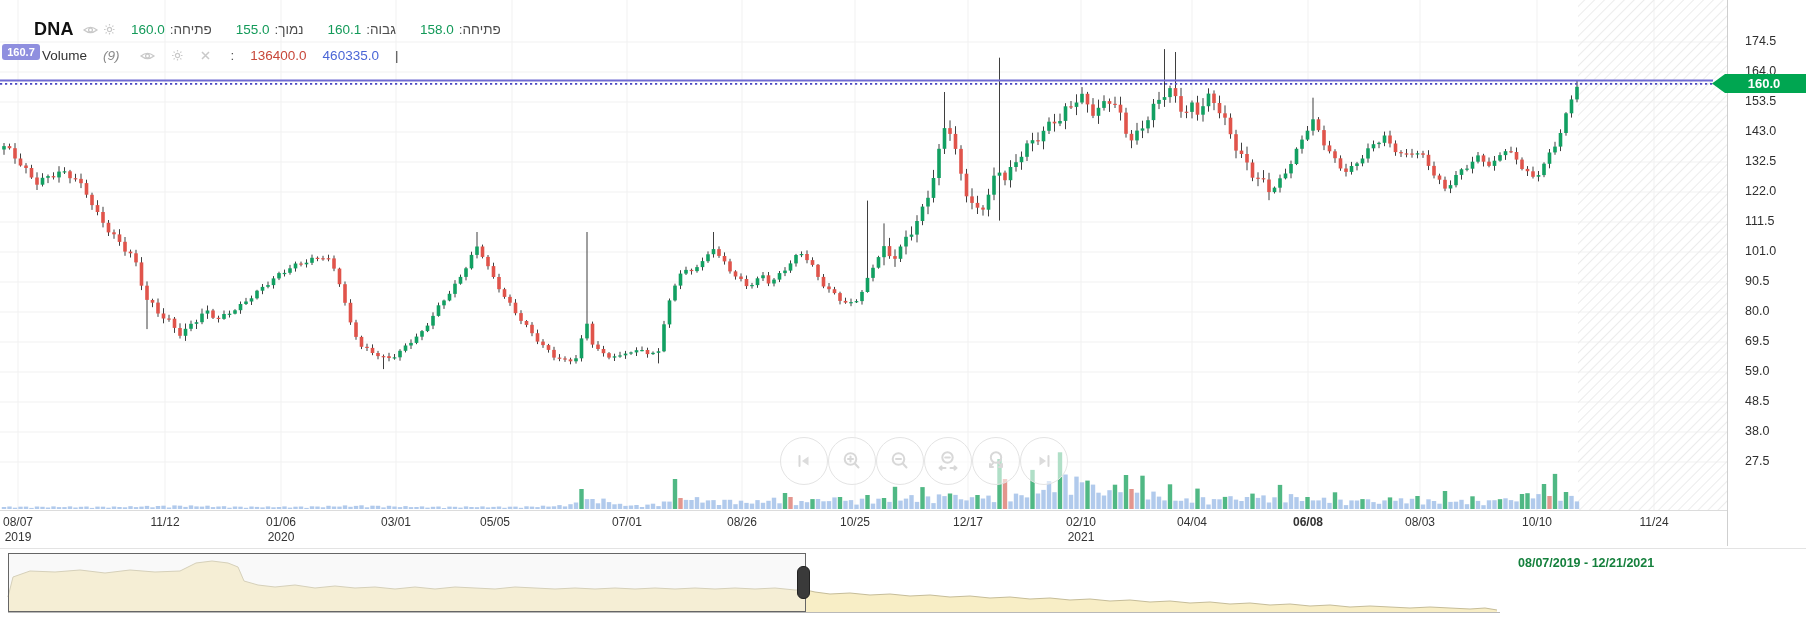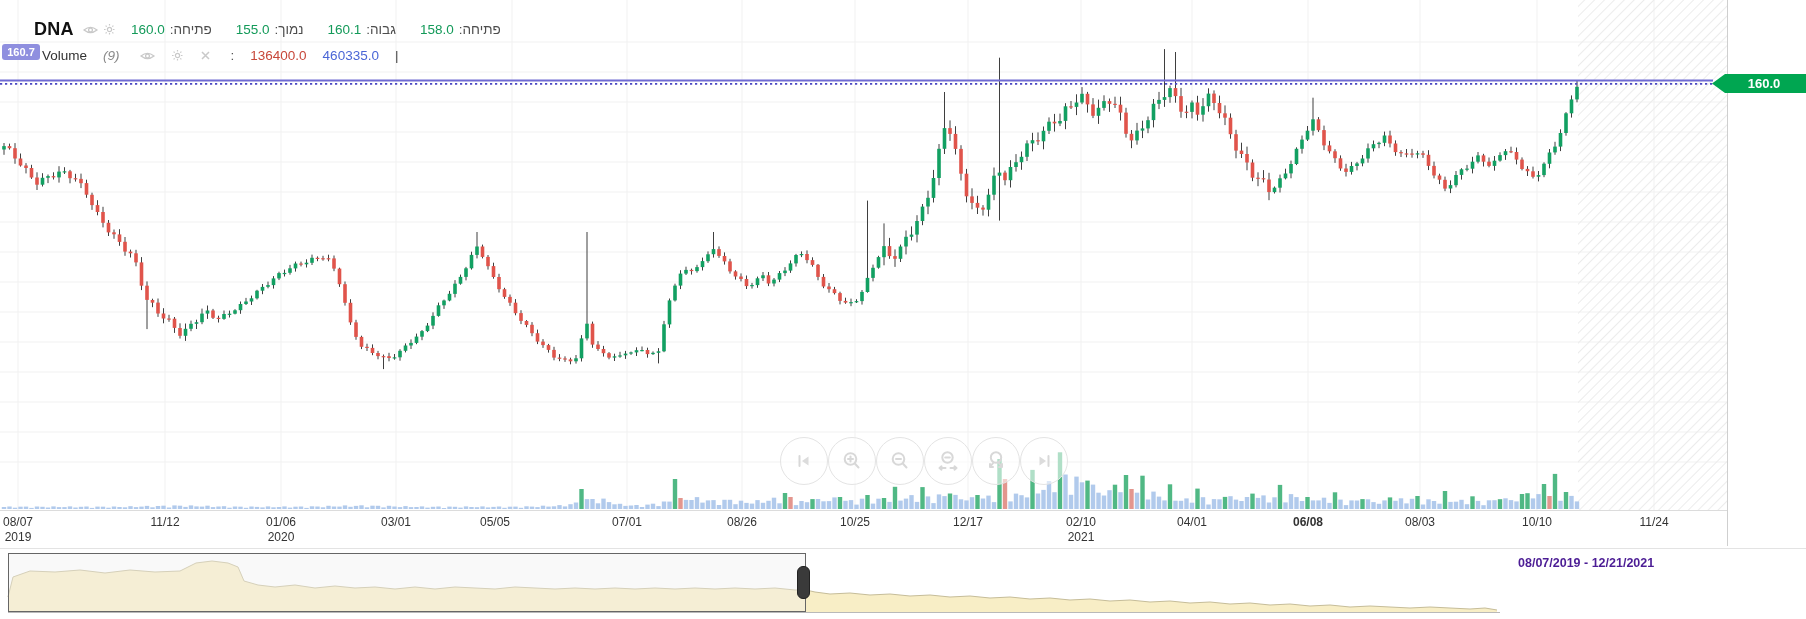--- a/index.html
+++ b/index.html
@@ -42,21 +42,21 @@
   .logo-suffix{font-size:29px;color:#ababab;}
   .logo-flag{position:absolute;left:104px;top:1px;width:13px;height:12px;background:#f7a800;
     transform:skewX(-18deg) rotate(-8deg);border-radius:1px;}
   
   .panel-line{position:absolute;left:0;top:548px;width:1806px;height:1px;background:#e3e3e3;}
   .range-area-svg{position:absolute;left:0;top:547px;z-index:2;}
   .range-window{position:absolute;left:8px;top:553px;width:798px;height:59px;box-sizing:border-box;
     border:1px solid #666;background:rgba(238,238,238,.38);z-index:3;}
   .range-handle{position:absolute;left:797px;top:566px;width:13px;height:33px;background:#3a3a3a;
     border:1px solid #222;border-radius:6px;box-sizing:border-box;z-index:4;}
-  .date-range{position:absolute;left:1518px;top:556px;font-size:12.5px;font-weight:bold;color:#4c1d95;z-index:4;}
+  .date-range{position:absolute;left:1518px;top:556px;font-size:12.5px;font-weight:bold;color:#15803d;z-index:4;}
   svg{display:block;}
 </style>
 </head>
 <body>
 
 <div class="stage">
 
   <div id="chart-canvas" class="abs" style="left:0;top:0;z-index:1;">
       <svg width="1727" height="546" viewBox="0 0 1727 546">
         <defs>
@@ -1025,35 +1025,52 @@
     <span class="vol-colon">:</span>
     <span class="v-red">136400.0</span>
     <span class="v-blue">460335.0</span>
     <span class="vol-bar">|</span>
   </div>
 
   <div class="price-badge">160.7</div>
   <div class="price-tag">160.0</div>
 
   <div class="axis-sep"></div>
+  <div class="y-axis" id="y-axis">
+      <div class="y-lbl" style="top: 34px;">174.5</div>
+      <div class="y-lbl" style="top: 64px;">164.0</div>
+      <div class="y-lbl" style="top: 94px;">153.5</div>
+      <div class="y-lbl" style="top: 124px;">143.0</div>
+      <div class="y-lbl" style="top: 154px;">132.5</div>
+      <div class="y-lbl" style="top: 184px;">122.0</div>
+      <div class="y-lbl" style="top: 214px;">111.5</div>
+      <div class="y-lbl" style="top: 244px;">101.0</div>
+      <div class="y-lbl" style="top: 274px;">90.5</div>
+      <div class="y-lbl" style="top: 304px;">80.0</div>
+      <div class="y-lbl" style="top: 334px;">69.5</div>
+      <div class="y-lbl" style="top: 364px;">59.0</div>
+      <div class="y-lbl" style="top: 394px;">48.5</div>
+      <div class="y-lbl" style="top: 424px;">38.0</div>
+      <div class="y-lbl" style="top: 454px;">27.5</div>
+    </div>
   <div class="x-axis" id="x-axis">
       <div class="x-lbl" style="left: -10px;">08/07</div>
       <div class="x-year" style="left: -10px;">2019</div>
       <div class="x-lbl" style="left: 137px;">11/12</div>
       <div class="x-lbl" style="left: 253px;">01/06</div>
       <div class="x-year" style="left: 253px;">2020</div>
       <div class="x-lbl" style="left: 368px;">03/01</div>
       <div class="x-lbl" style="left: 467px;">05/05</div>
       <div class="x-lbl" style="left: 599px;">07/01</div>
       <div class="x-lbl" style="left: 714px;">08/26</div>
       <div class="x-lbl" style="left: 827px;">10/25</div>
       <div class="x-lbl" style="left: 940px;">12/17</div>
       <div class="x-lbl" style="left: 1053px;">02/10</div>
       <div class="x-year" style="left: 1053px;">2021</div>
-      <div class="x-lbl" style="left: 1164px;">04/01</div>
+      <div class="x-lbl" style="left: 1164px;">04/04</div>
       <div class="x-lbl" style="left: 1280px; font-weight: bold;">06/08</div>
       <div class="x-lbl" style="left: 1392px;">08/03</div>
       <div class="x-lbl" style="left: 1509px;">10/10</div>
       <div class="x-lbl" style="left: 1626px;">11/24</div>
     </div>
 
   <div id="nav-buttons">
       <div class="nav-btn" style="left: 780px; top: 437px;">
         <svg width="24" height="24" viewBox="0 0 24 24">
           <line x1="7.5" y1="7" x2="7.5" y2="17" stroke="#d8d8d8" stroke-width="2" fill="none" stroke-linecap="round"></line>

